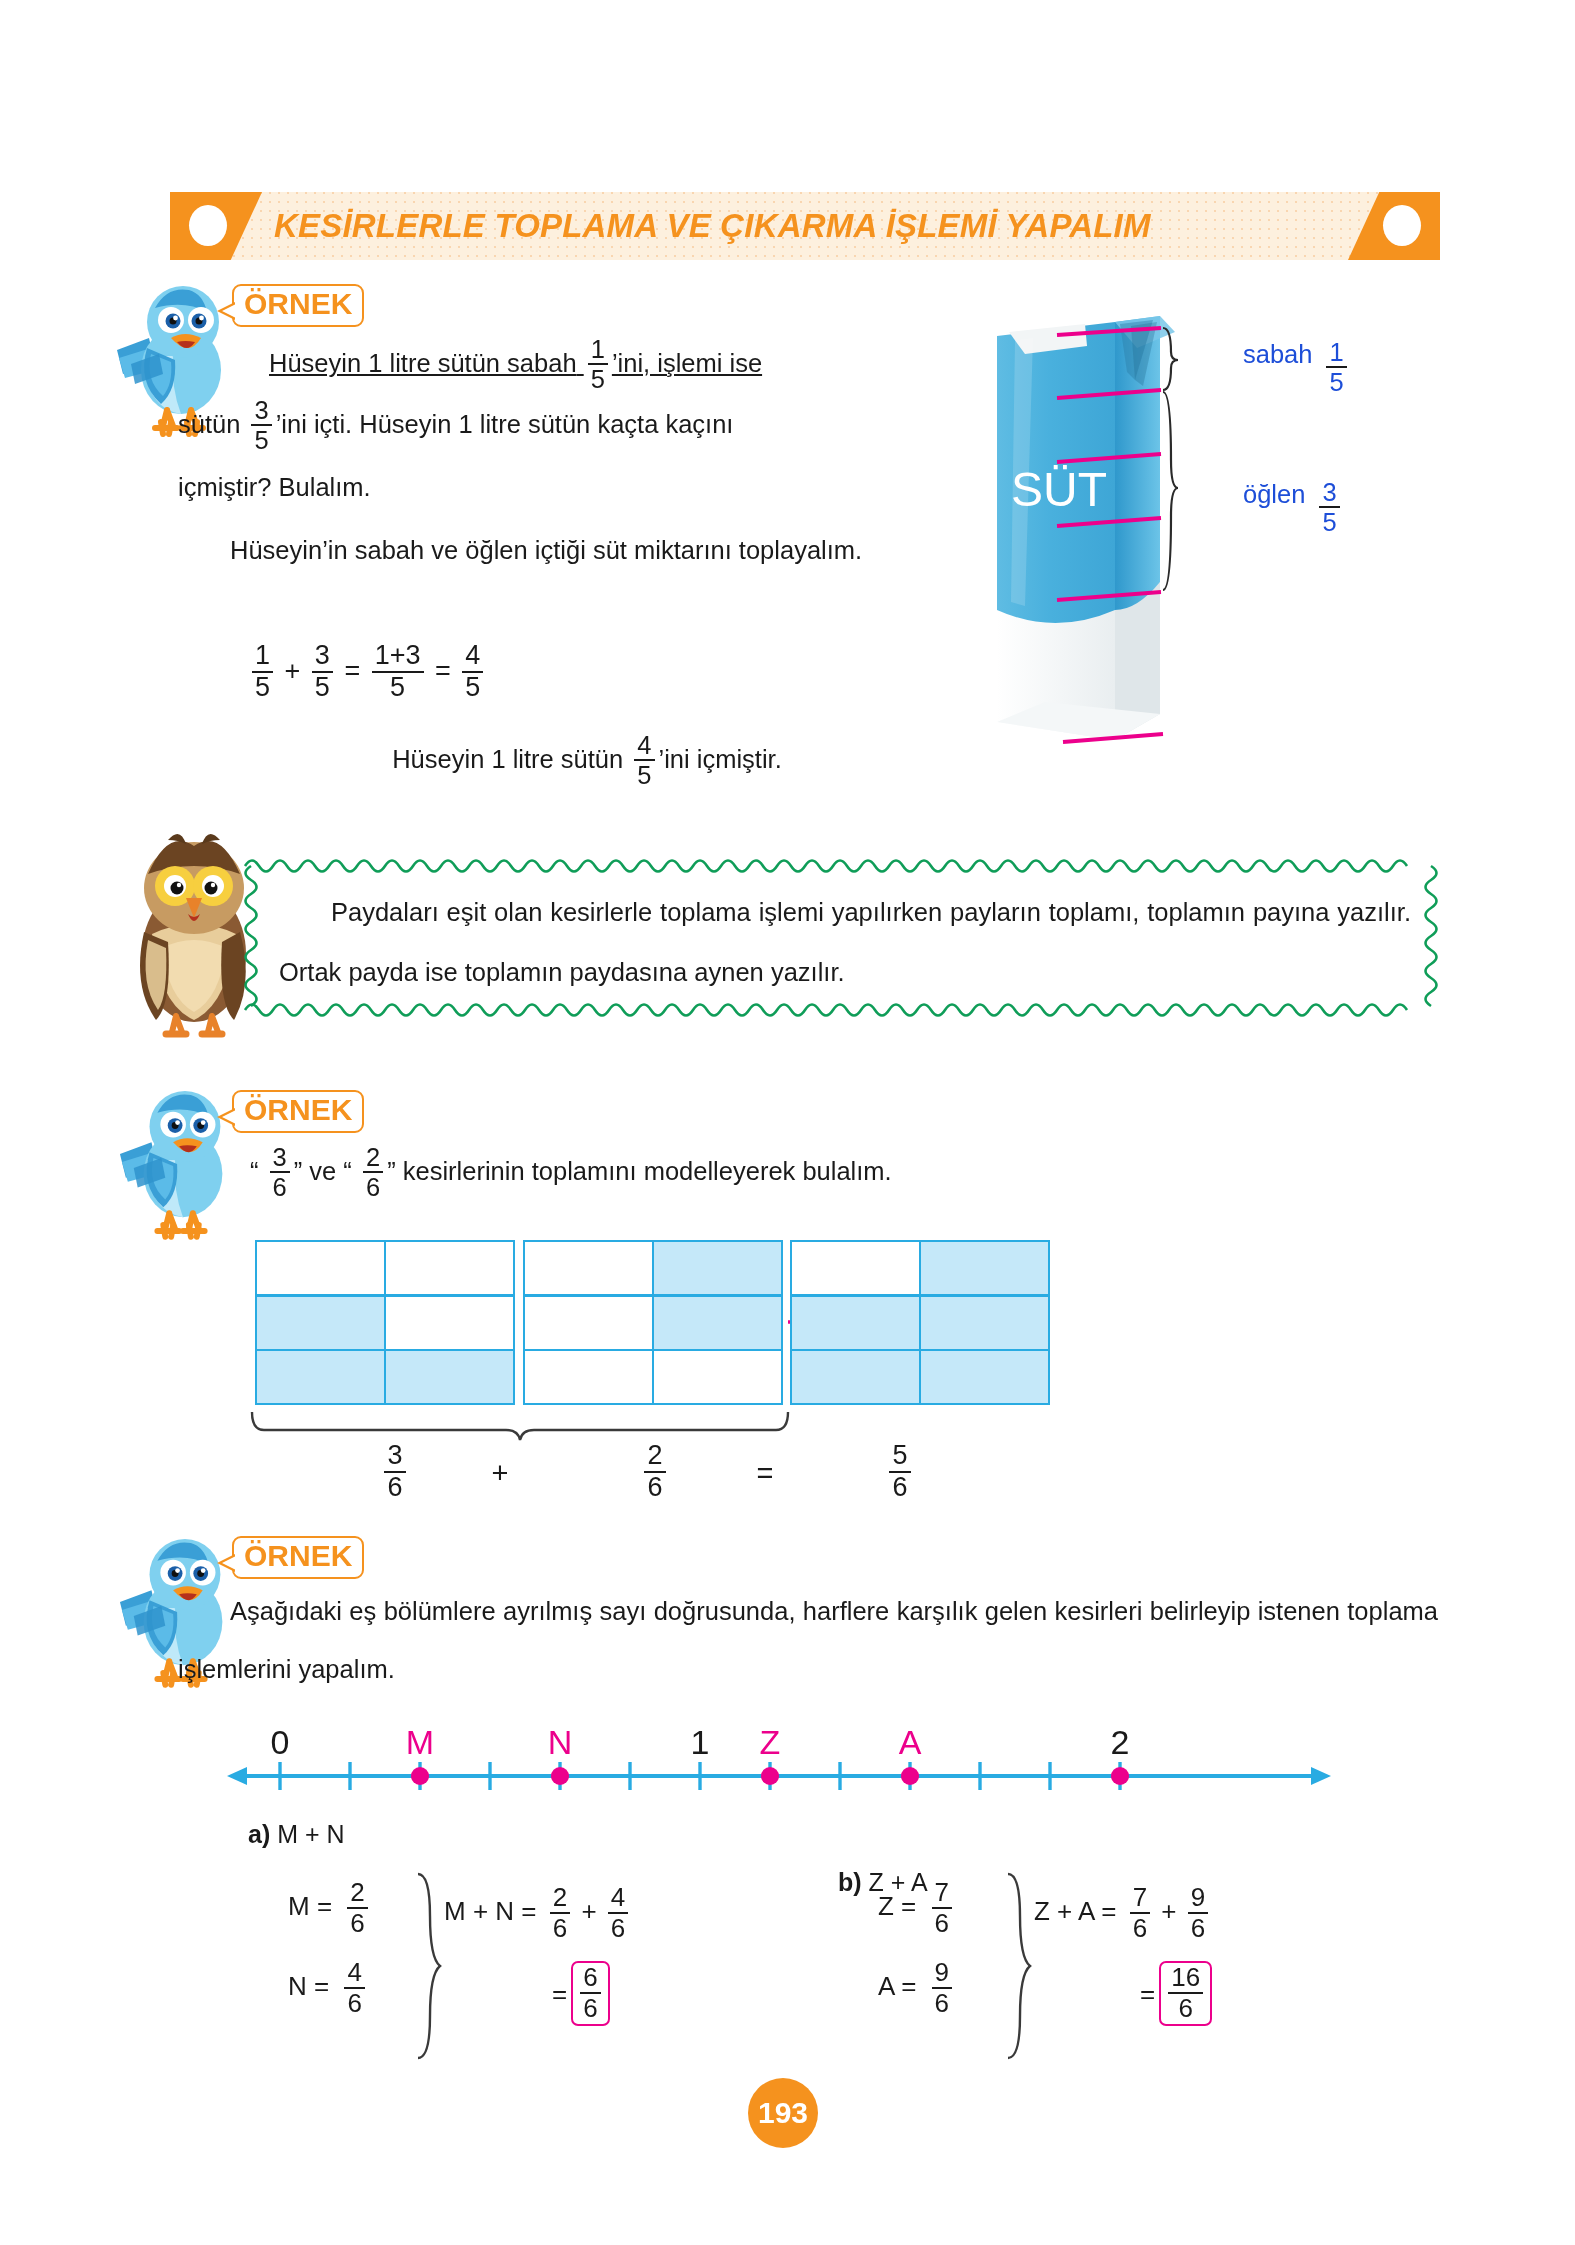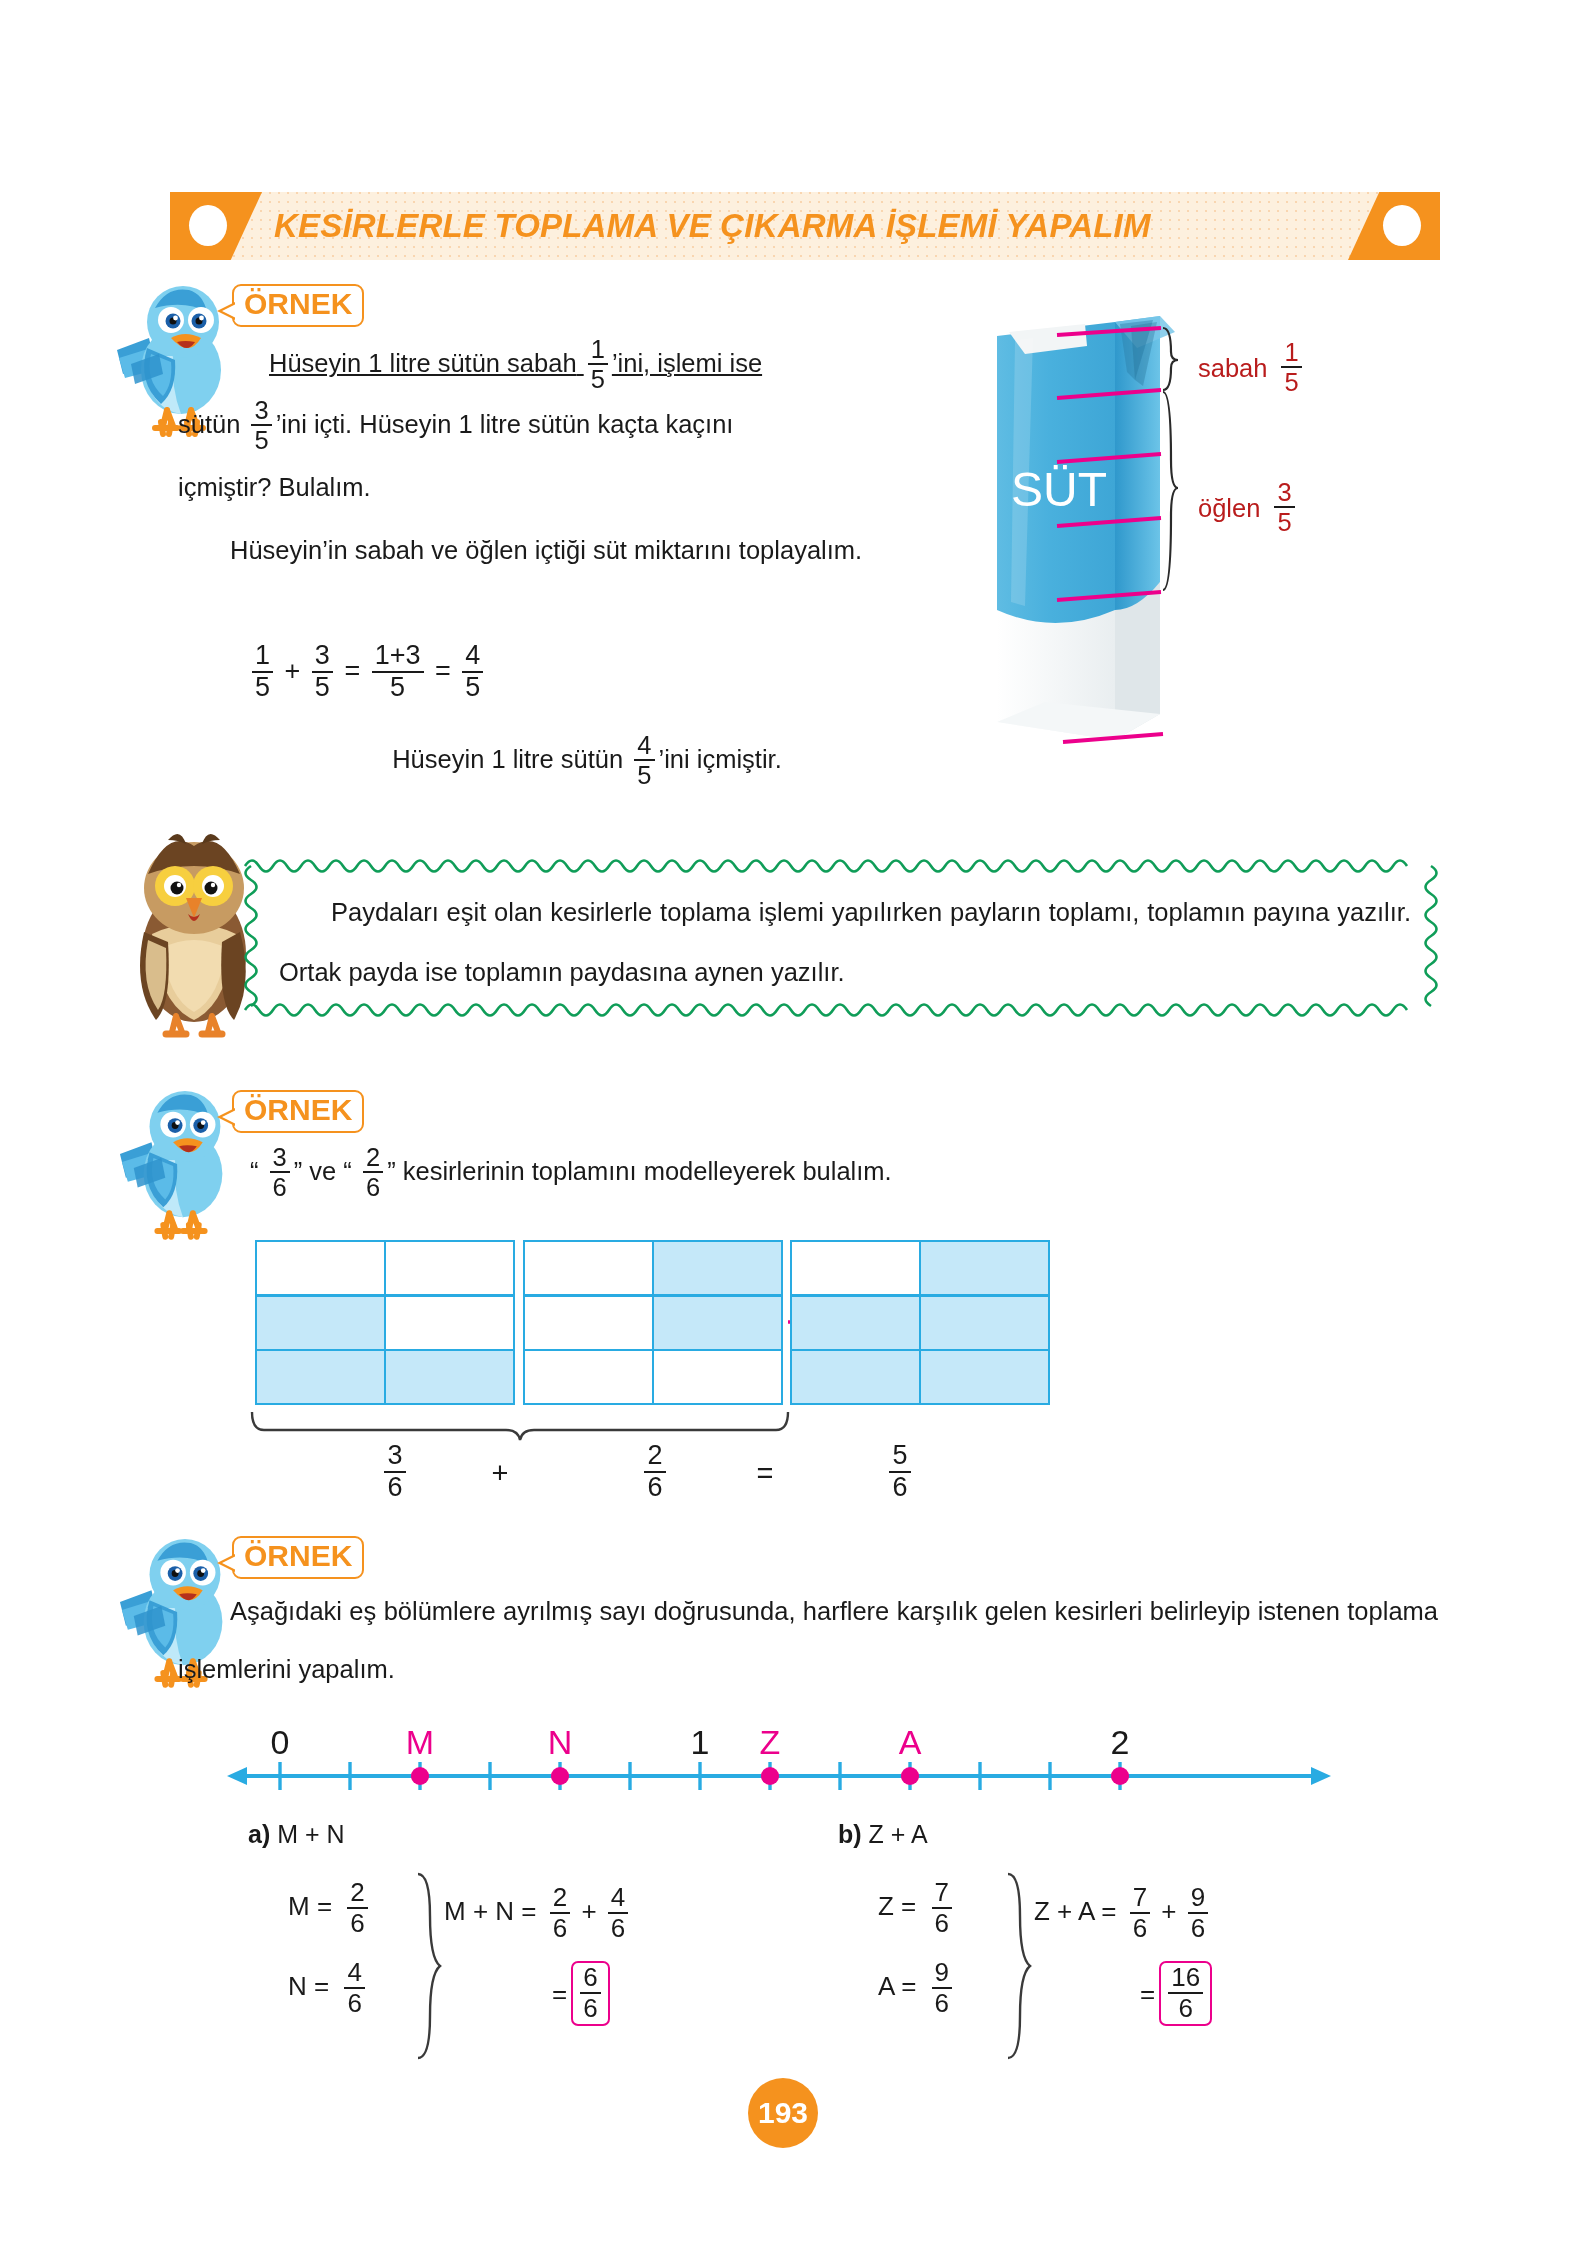--- a/index.html
+++ b/index.html
@@ -200,23 +200,23 @@
     font-size: 30px;
     font-weight: bold;
     display: flex;
     align-items: center;
     justify-content: center;
   }
 
   .milk-label {
     position: absolute;
     font-size: 25.5px;
-    color: #b91c1c;
+    color: #1d4ed8;
     display: flex;
-    align-items: center;
+    margin-left: 45px;
   }
 </style>
 </head>
 <body>
 
 <div class="header-banner">
   <div class="banner-bg"></div>
   <div class="banner-cap-left"></div>
   <div class="banner-dot left"></div>
   <div class="banner-cap-right"></div>
@@ -678,21 +678,21 @@
 
 <div class="ans-label" style="left:552px; top:1962px; font-size:26px; display:flex; align-items:center;">
   <span>=</span>
   <span class="frac boxed" style="margin-left:4px;">
     <span class="num">6</span>
     <span class="bar"></span>
     <span class="den">6</span>
   </span>
 </div>
 
-<div class="ans-label" style="left:838px; top:1820px;">
+<div class="ans-label" style="left:838px; top:1868px;">
   <b>b)</b>
   <span>Z + A</span>
 </div>
 
 <div class="ans-label" style="left:878px; top:1880px; font-size:26px;">
   <span>Z =</span>
   <span class="frac" style="margin-left:8px;">
     <span class="num">7</span>
     <span class="bar"></span>
     <span class="den">6</span>

